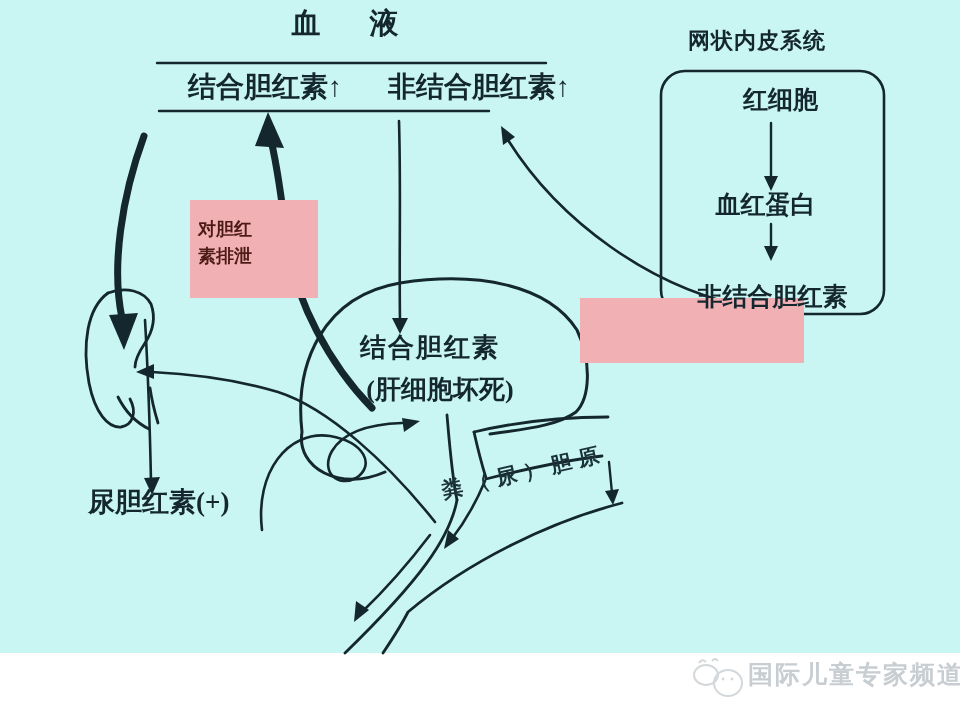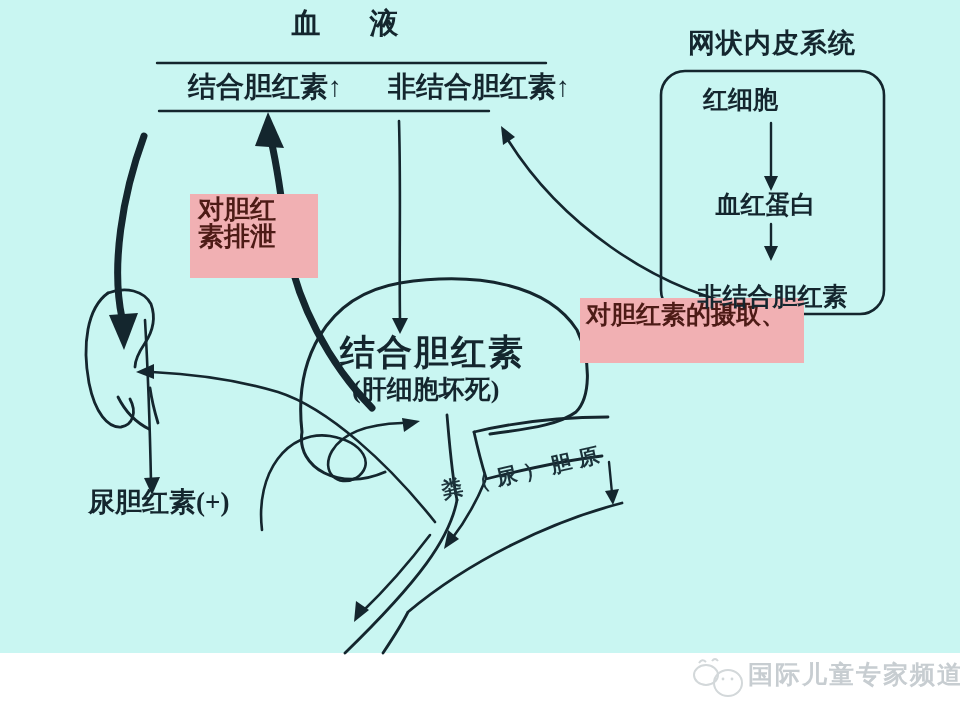--- a/index.html
+++ b/index.html
@@ -7,30 +7,30 @@
     position:relative;width:960px;height:720px;overflow:hidden;
     background:#ffffff;
     font-family:"Liberation Serif","DejaVu Serif",serif;
     color:#14262e;
   }
   #canvas{position:absolute;left:0;top:0;width:960px;height:653px;background:#c9f6f2;}
   #arrows{position:absolute;left:0;top:0;z-index:1;}
   .txt{position:absolute;z-index:3;font-weight:bold;white-space:nowrap;line-height:1.1;}
   .blood-title{left:155px;top:8px;width:390px;text-align:center;font-size:29px;letter-spacing:10px;}
   .blood-row{left:164px;top:72px;width:382px;font-size:28px;display:flex;justify-content:space-between;margin-left:24px;}
-  .res-title{left:688px;top:29px;font-size:27px;letter-spacing:1px;}
+  .res-title{left:688px;top:29px;font-size:22px;letter-spacing:1px;}
   .res-item{text-align:center;font-size:25px;}
-  .res-item.i0{left:628px;top:86px;width:225px;}
+  .res-item.i0{left:668px;top:86px;width:225px;}
   .res-item.i1{left:660px;top:191px;width:211px;}
   .res-item.i2{left:660px;top:261px;width:225px;margin-top:22px;}
   .pinkbox{position:absolute;z-index:2;background:#f1b0b3;color:#4d1b16;font-weight:bold;}
-  .pink-left{left:190px;top:194px;width:120px;height:82px;font-size:26px;line-height:27px;padding-top:2px;padding-left:8px;}
+  .pink-left{left:190px;top:200px;width:120px;height:82px;font-size:18px;line-height:27px;padding-top:16px;padding-left:8px;}
   .pink-right{left:580px;top:298px;width:218px;height:62px;font-size:25px;line-height:28px;padding-top:3px;padding-left:6px;}
-  .liver-label{left:340px;top:334px;width:160px;font-size:35px;letter-spacing:2px;}
-  .liver-sublabel{left:352px;top:376px;width:176px;font-size:26px;}
+  .liver-label{left:360px;top:334px;width:160px;font-size:26px;letter-spacing:2px;}
+  .liver-sublabel{left:352px;top:376px;width:176px;text-align:center;font-size:26px;}
   .urine1{left:88px;top:488px;font-size:27px;}
   .urine2{left:88px;top:552px;font-size:27px;}
   .intestine-label{
     left:442px;top:480px;font-size:21px;letter-spacing:7px;
     transform:rotate(-13deg);transform-origin:left center;color:#1b323a;
   }
   .watermark{
     left:748px;top:661px;font-size:25px;letter-spacing:2px;
     color:#c7cdd1;font-weight:bold;z-index:4;
     text-shadow:0 1px 0 #ffffff;
@@ -122,21 +122,20 @@
   <div class="txt res-title">网状内皮系统</div>
   <div class="txt res-item i0">红细胞</div>
   <div class="txt res-item i1">血红蛋白</div>
   <div class="txt res-item i2">非结合胆红素</div>
 
   <div class="pinkbox pink-left">
     <div>对胆红</div>
     <div>素排泄</div>
   </div>
   <div class="pinkbox pink-right">
-    <div>对胆红素的摄取、</div>
   </div>
 
   <div class="txt liver-label">结合胆红素</div>
   <div class="txt liver-sublabel">(肝细胞坏死)</div>
 
   <div class="txt urine1">尿胆红素(+)</div>
 
   <div class="txt intestine-label">粪（尿）胆原</div>
 
   <div class="txt watermark">国际儿童专家频道</div>

